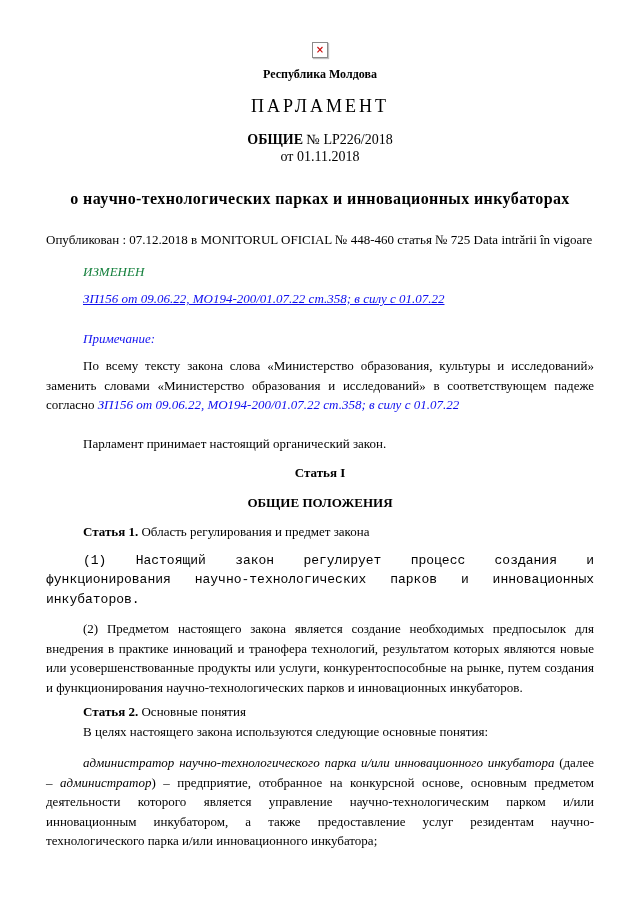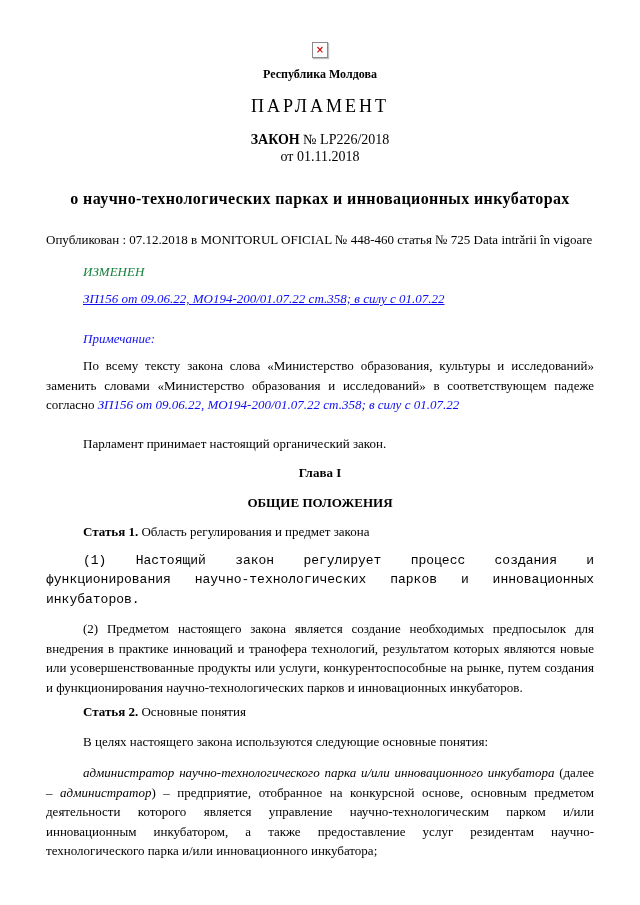--- a/index.html
+++ b/index.html
@@ -57,39 +57,39 @@
   .note-par  { margin-top: 8px; }
   a.inline-link { color: #0f0fee; font-style: italic; text-decoration: none; cursor: pointer; }
 
   .preamble  { margin-top: 19px; }
   .chapter       { margin-top: 10px; font-weight: bold; }
   .chapter-title { margin-top: 10px; font-weight: bold; }
   .art-head  { margin-top: 10px; }
   .p1  { margin-top: 9px; font-family: Liberation Mono, monospace; }
   .p2  { margin-top: 10px; }
   .art2{ margin-top: 5px; }
-  .p3  { margin-top: 10px; }
+  .p3  { }
   .def { margin-top: 12px; }
   .italic { font-style: italic; }
 </style>
 </head>
 <body>
 
 <div class="page">
 
   <div class="icon-row">
     <span class="broken-img">×</span>
   </div>
 
   <p class="country center">Республика Молдова</p>
 
   <p class="parliament center">ПАРЛАМЕНТ</p>
 
   <div class="law-block center">
-    <div><span class="bold">ЗАКОН</span><span> № LP226/2018</span></div>
+    <div><span class="bold">ОБЩИЕ</span><span> № LP226/2018</span></div>
     <div>от 01.11.2018</div>
   </div>
 
   <p class="doc-title center">о научно-технологических парках и инновационных инкубаторах</p>
 
   <p class="publication">Опубликован : 07.12.2018 в MONITORUL OFICIAL № 448-460 статья № 725 Data intrării în vigoare</p>
 
   <p class="status-row">
     <span class="status-text">ИЗМЕНЕН</span>
   </p>
@@ -99,21 +99,21 @@
   </p>
 
   <p class="note-label-row">
     <span class="note-label">Примечание:</span>
   </p>
 
   <p class="note-par justify indent"><span>По всему тексту закона слова «Министерство образования, культуры и исследований» заменить словами «Министерство образования и исследований» в соответствующем падеже согласно </span><a class="inline-link">ЗП156 от 09.06.22, МО194-200/01.07.22 ст.358; в силу с 01.07.22</a></p>
 
   <p class="preamble indent">Парламент принимает настоящий органический закон.</p>
 
-  <p class="chapter center">Глава I</p>
+  <p class="chapter center">Статья I</p>
 
   <p class="chapter-title center">ОБЩИЕ ПОЛОЖЕНИЯ</p>
 
   <p class="art-head indent"><span class="bold">Статья 1.</span><span> Область регулирования и предмет закона</span></p>
 
   <p class="p1 justify indent">(1) Настоящий закон регулирует процесс создания и функционирования научно-технологических парков и инновационных инкубаторов.</p>
 
   <p class="p2 justify indent">(2) Предметом настоящего закона является создание необходимых предпосылок для внедрения в практике инноваций и транофера технологий, результатом которых являются новые или усовершенствованные продукты или услуги, конкурентоспособные на рынке, путем создания и функционирования научно-технологических парков и инновационных инкубаторов.</p>
 
   <p class="art-head art2 indent"><span class="bold">Статья 2.</span><span> Основные понятия</span></p>

